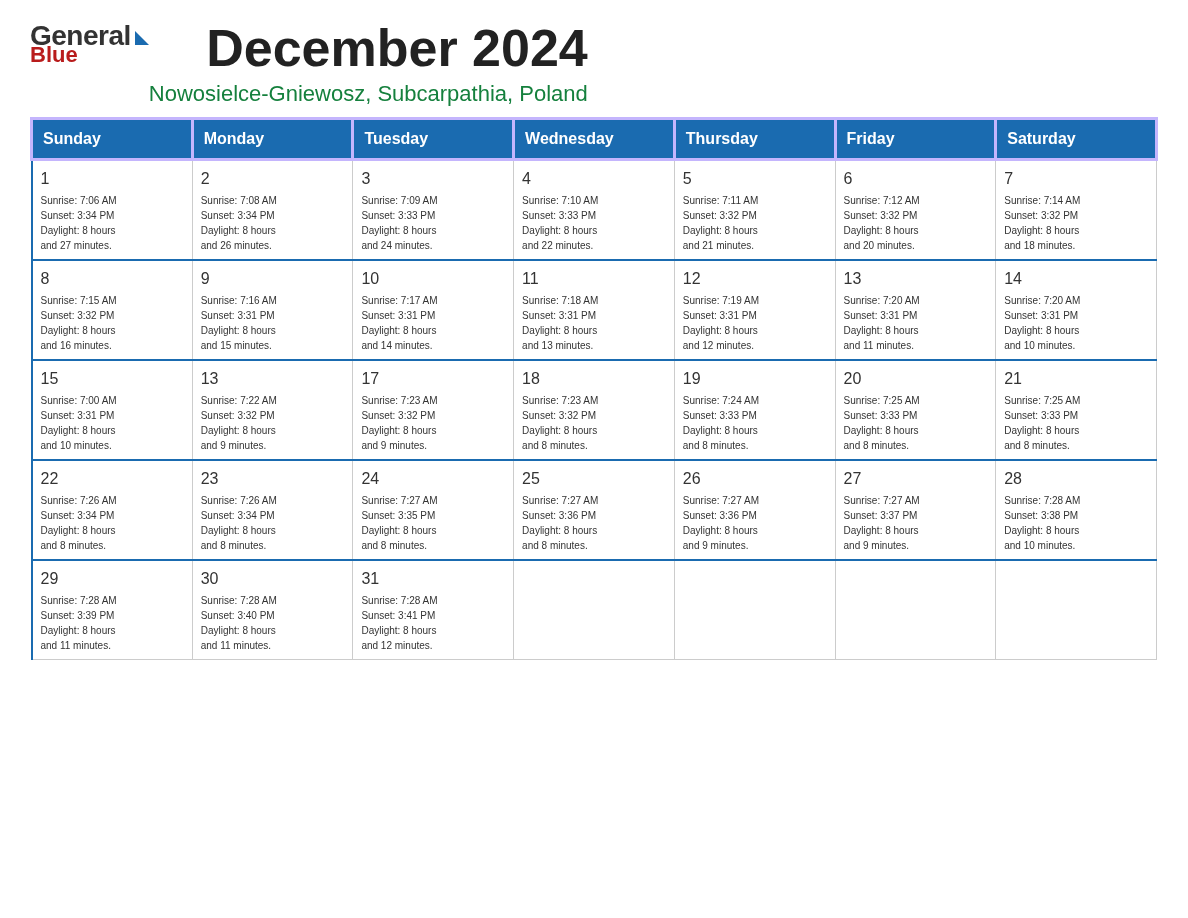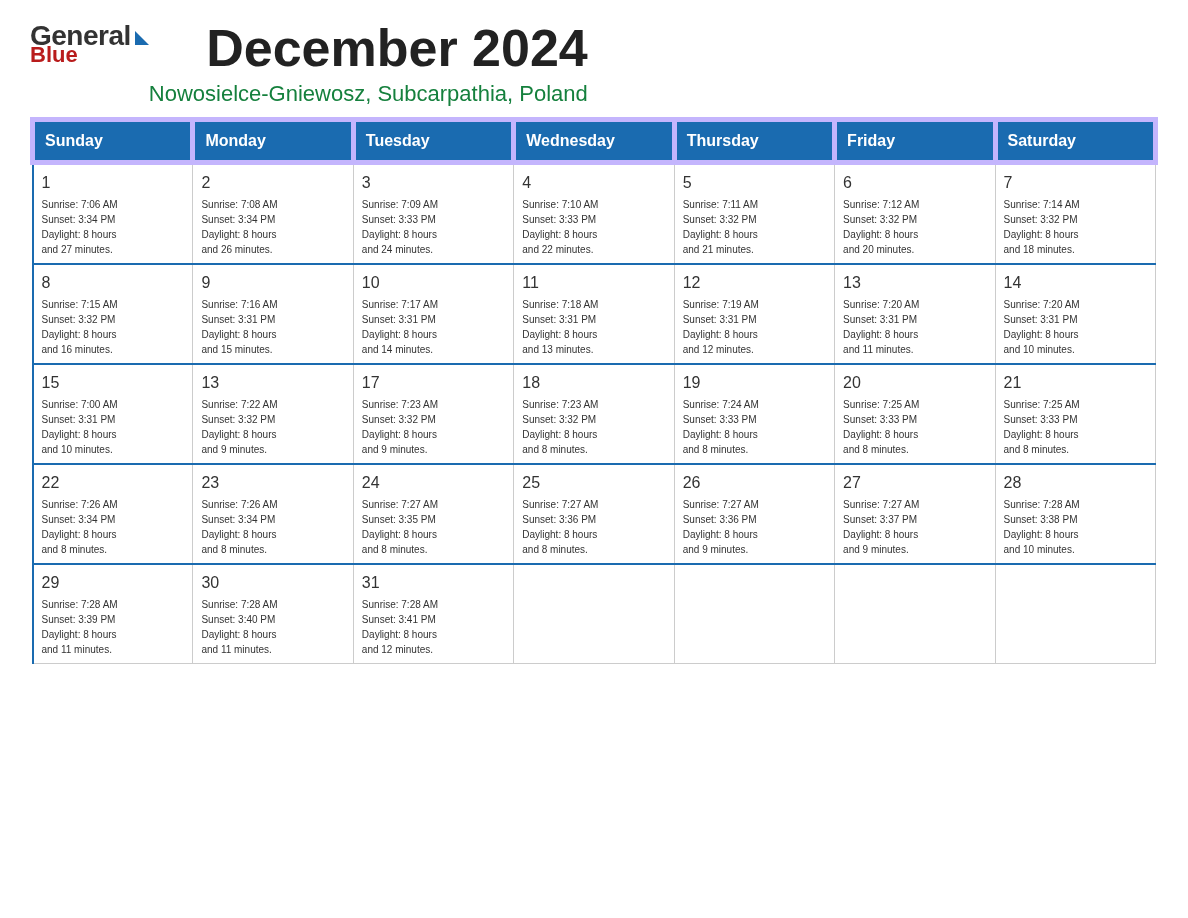--- a/index.html
+++ b/index.html
@@ -64,21 +64,21 @@
       border-collapse: collapse;
       margin-top: 10px;
     }
     .calendar-table th {
       background-color: #1a6bb0;
       color: #fff;
       font-size: 16px;
       font-weight: bold;
       padding: 10px 10px;
       text-align: left;
-      border: 5px solid #c4b5fd;
+      border: 3px solid #c4b5fd;
     }
     .calendar-table td {
       vertical-align: top;
       border: 1px solid #ccc;
       padding: 6px 8px;
       width: calc(100% / 7);
       min-height: 100px;
       font-size: 13px;
       color: #333;
       line-height: 1.5;

